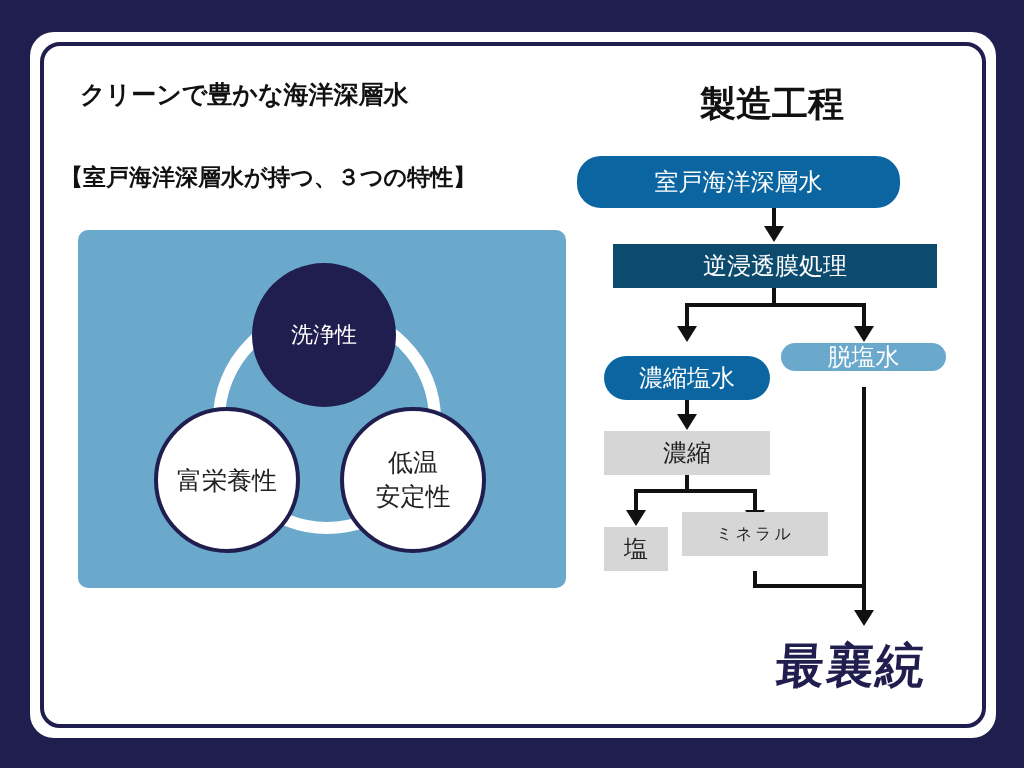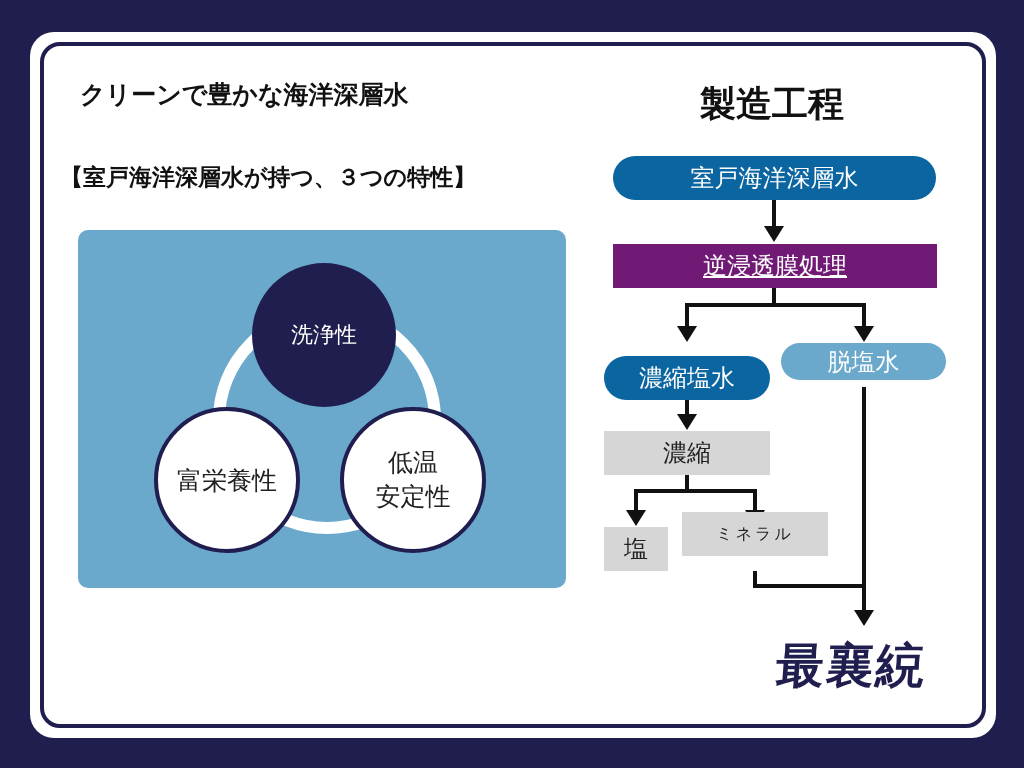--- a/index.html
+++ b/index.html
@@ -12,26 +12,26 @@
   .subtitle{left:60px;top:162px;font-size:23px;font-weight:bold;color:#111;white-space:nowrap;font-family:Liberation Serif, serif;}
   .panel{left:78px;top:230px;width:488px;height:358px;background:#6aa8cc;border-radius:10px;}
   .ring{left:213px;top:306px;width:204px;height:204px;border:12px solid #fff;border-radius:50%;}
   .circle{position:absolute;border-radius:50%;display:flex;align-items:center;justify-content:center;text-align:center;box-sizing:border-box;}
   .c-top{left:252px;top:263px;width:144px;height:144px;background:#1f1e4e;color:#fff;font-size:22px;}
   .c-left{left:154px;top:407px;width:146px;height:146px;background:#fff;border:4px solid #1f1e4e;color:#222;font-size:25px;}
   .c-right{left:340px;top:407px;width:146px;height:146px;background:#fff;border:4px solid #1f1e4e;color:#222;font-size:25px;line-height:34px;flex-direction:column;}
   .box{position:absolute;display:flex;align-items:center;justify-content:center;box-sizing:border-box;white-space:nowrap;}
   .pill-dark{background:#0b65a0;color:#fff;border-radius:24px;}
   .pill-light{background:#6aa8cc;color:#fff;border-radius:24px;}
-  .rect-light{background:#701a75;color:#fff;text-decoration:underline;}
+  .rect-light{background:#0c4a6e;color:#fff;}
   .rect-gray{background:#d6d6d6;color:#222;}
-  .f1{left:613px;top:156px;width:323px;height:44px;font-size:24px;}
+  .f1{left:577px;top:156px;width:323px;height:52px;font-size:24px;}
   .f2{left:613px;top:244px;width:324px;height:44px;font-size:24px;}
   .f3{left:604px;top:343px;width:166px;height:44px;font-size:24px;margin-top:13px;}
-  .f4{left:781px;top:343px;width:165px;height:37px;font-size:24px;}
+  .f4{left:781px;top:343px;width:165px;height:28px;font-size:24px;}
   .f5{left:604px;top:431px;width:166px;height:44px;font-size:24px;}
   .f6{left:604px;top:527px;width:64px;height:44px;font-size:24px;}
   .f7{left:682px;top:512px;width:146px;height:44px;font-size:16px;letter-spacing:3px;}
   svg.lines{position:absolute;left:0;top:0;width:1024px;height:768px;pointer-events:none;}
   .brand{left:776px;top:634px;font-size:48px;font-weight:900;color:#1f1e4e;font-family:"DejaVu Sans","Liberation Sans",sans-serif;white-space:nowrap;letter-spacing:2px;transform:skewX(-4deg);}
 </style>
 </head>
 <body>
 
 <div class="card"></div>

